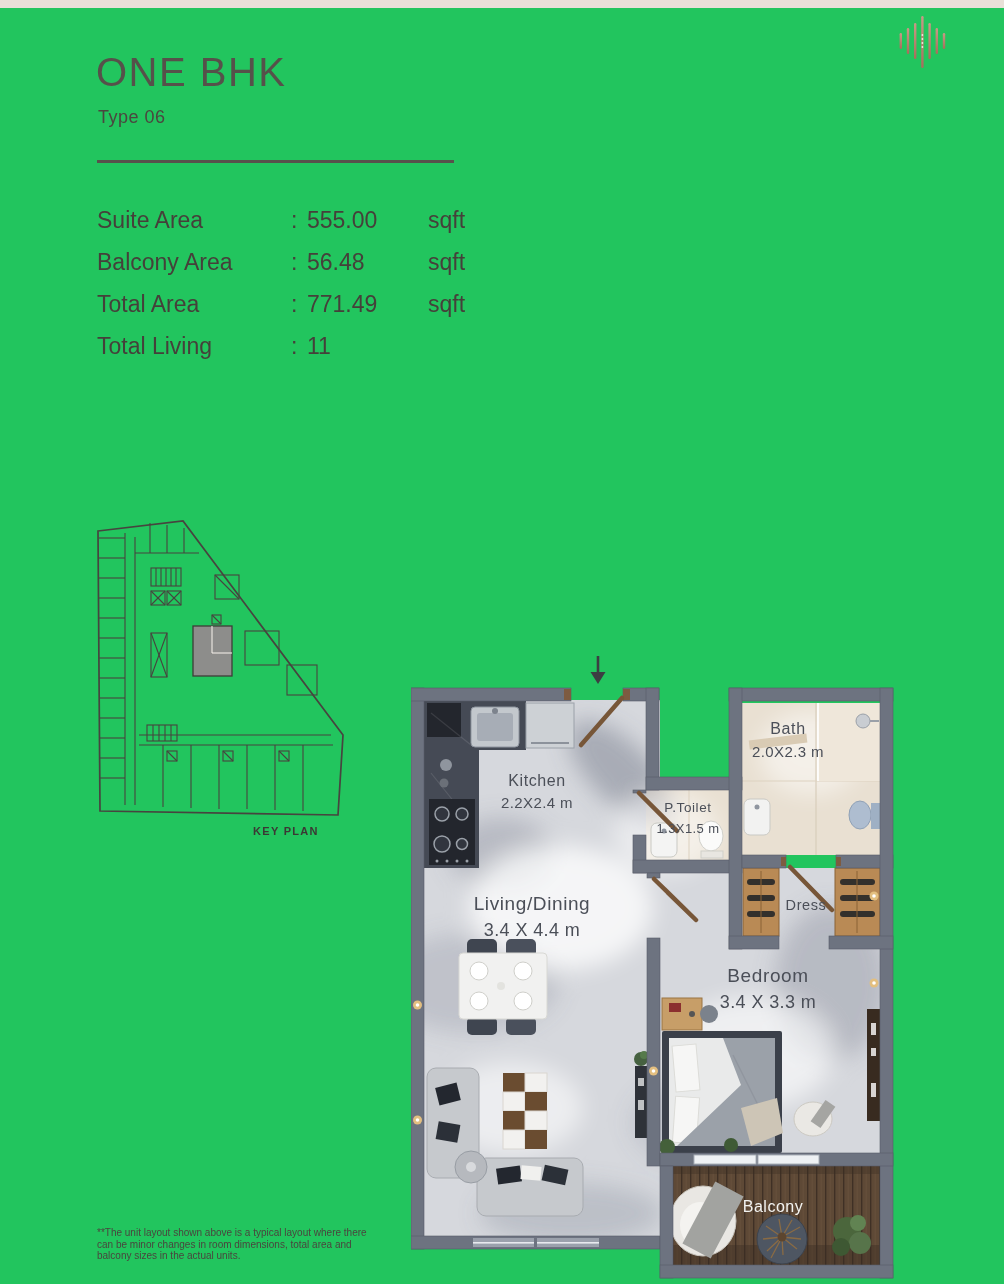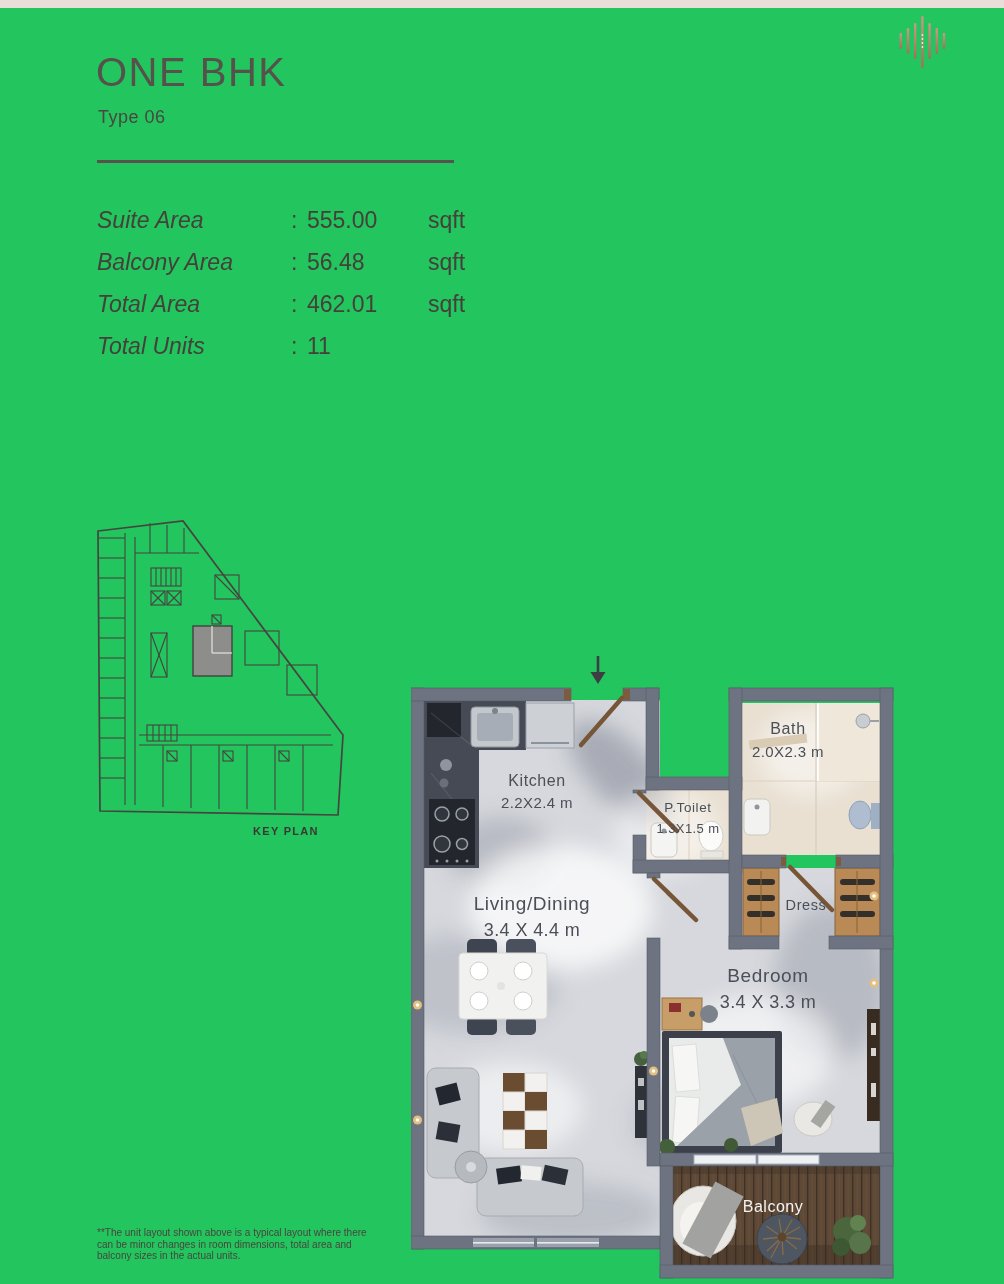--- a/index.html
+++ b/index.html
@@ -9,21 +9,21 @@
   .logo { position:absolute; left:896px; top:5px; width:52px; height:58px; }
 
   .title { position:absolute; left:96px; top:42px; font-size:40px; font-weight:500;
            letter-spacing:1.5px; color:#56514a; }
   .subtitle { position:absolute; left:98px; top:99px; font-size:18px; font-weight:400;
               letter-spacing:0.5px; color:#4b463f; }
   .rule { position:absolute; left:97px; top:152px; width:357px; height:3px; background:#57524b; }
 
   .details { position:absolute; left:97px; top:191px; width:400px; color:#45403a; font-size:23px; }
   .detail-row { position:relative; height:42px; line-height:42px; white-space:nowrap; }
-  .detail-row .lbl { display:inline-block; width:194px;font-style:italic; }
+  .detail-row .lbl { display:inline-block; width:194px; }
   .detail-row .sep { display:inline-block; width:16px; }
   .detail-row .unit { position:absolute; left:331px; top:0; }
 
   .keyplan { position:absolute; left:95px; top:505px; width:252px; height:345px; }
   .keyplan svg { position:absolute; left:0; top:0; }
   .keyplan-label { position:absolute; left:158px; top:312px; font-size:11px; font-weight:700;
                    letter-spacing:1.3px; color:#3b3834; }
 
   .floorplan { position:absolute; left:411px; top:645px; }
 
@@ -66,25 +66,25 @@
   <div class="details">
     <div class="detail-row">
       <span class="lbl">Suite Area</span><span class="sep">:</span><span class="val">555.00</span>
       <span class="unit">sqft</span>
     </div>
     <div class="detail-row">
       <span class="lbl">Balcony Area</span><span class="sep">:</span><span class="val">56.48</span>
       <span class="unit">sqft</span>
     </div>
     <div class="detail-row">
-      <span class="lbl">Total Area</span><span class="sep">:</span><span class="val">462.01</span>
+      <span class="lbl">Total Area</span><span class="sep">:</span><span class="val">771.49</span>
       <span class="unit">sqft</span>
     </div>
     <div class="detail-row">
-      <span class="lbl">Total Units</span><span class="sep">:</span><span class="val">11</span>
+      <span class="lbl">Total Living</span><span class="sep">:</span><span class="val">11</span>
       <span class="unit"></span>
     </div>
   </div>
 
   <div class="keyplan">
     <svg width="252" height="345" viewBox="0 0 252 345">
       <g stroke="#47443f" stroke-width="1.1" fill="none">
         <path d="M3,18 L88,8 L248,222 L243,302 L5,298 Z" stroke-width="1.7"></path>
 
         <line x1="30" y1="20" x2="30" y2="292"></line>

